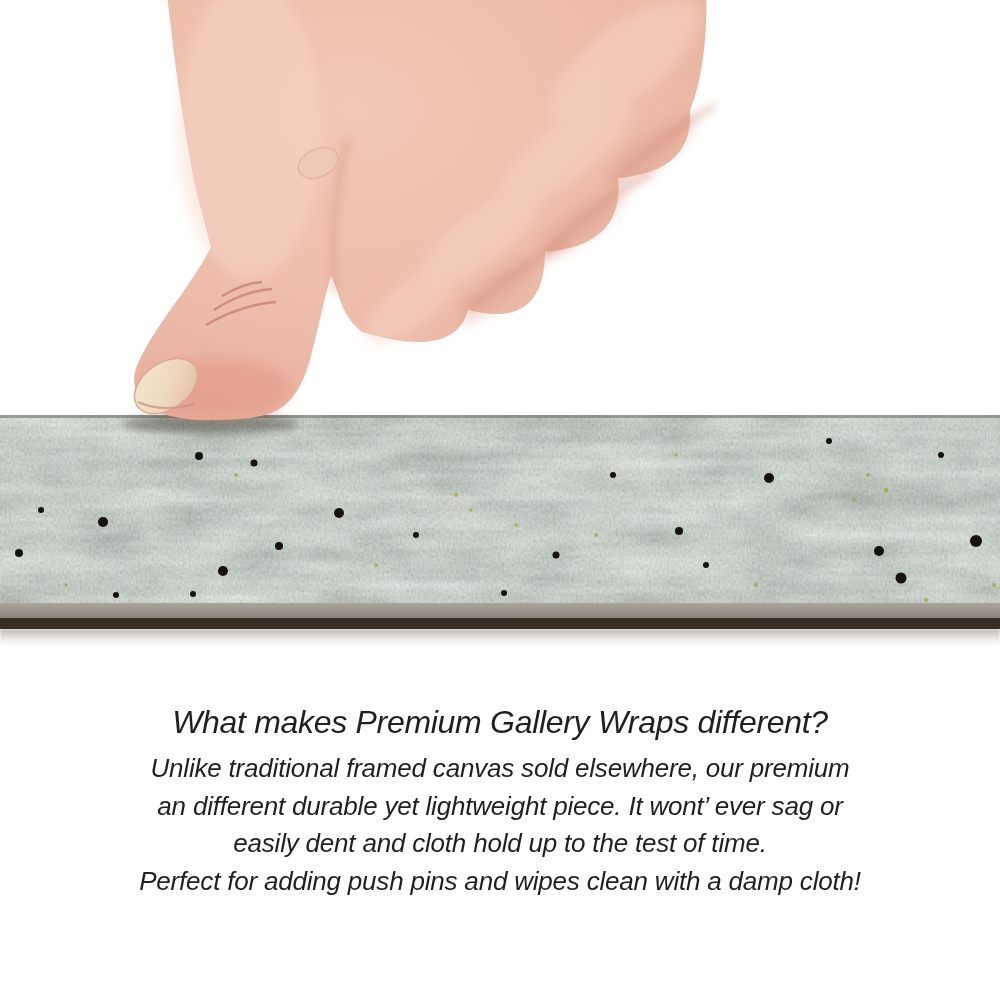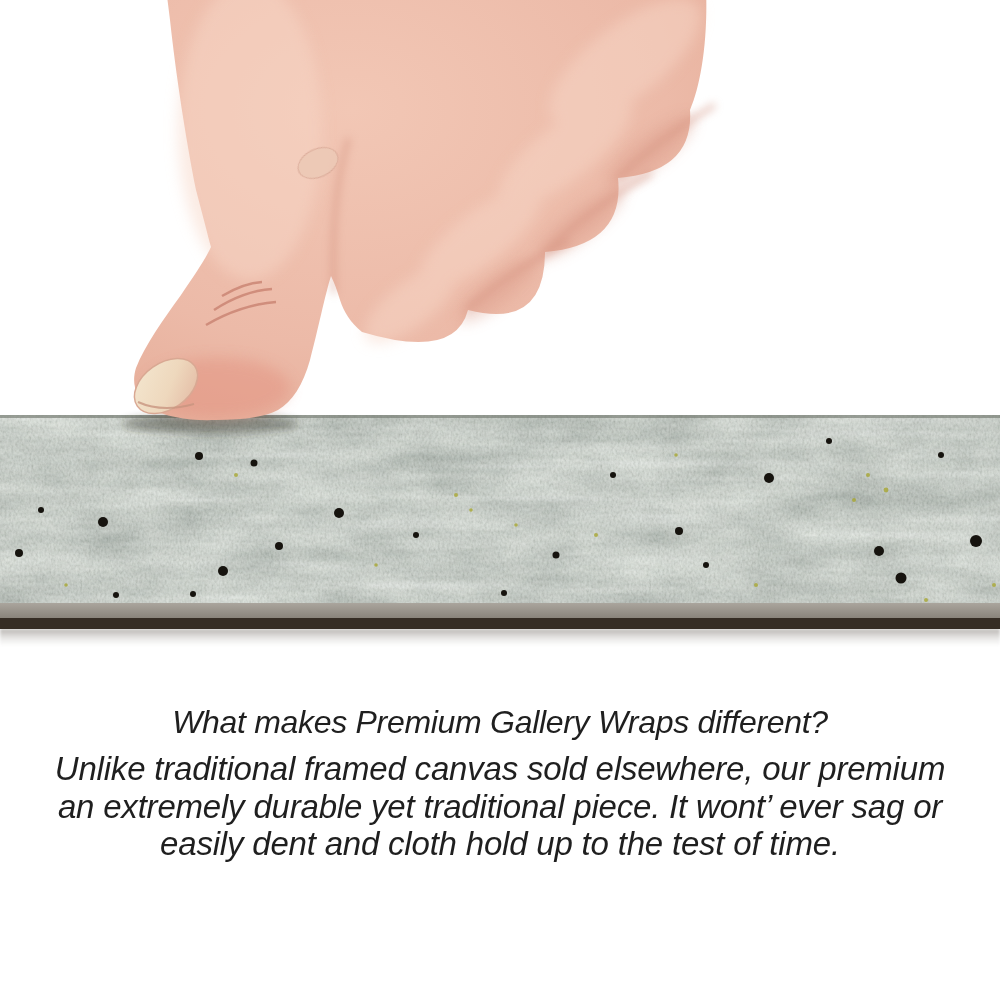--- a/index.html
+++ b/index.html
@@ -36,21 +36,21 @@
   #info{
     position:absolute;top:702px;left:0;width:1000px;
     text-align:center;color:#1f1f1f;font-style:italic;
     z-index:3;
   }
   #info .heading{
     font-size:32px;letter-spacing:-0.3px;line-height:40px;
     margin:0 0 8px 0;font-weight:normal;white-space:nowrap;
   }
   #info .line{
-    font-size:33px;letter-spacing:-0.2px;line-height:37.5px;
+    font-size:26px;letter-spacing:-0.2px;line-height:37.5px;
     white-space:nowrap;
   }
 </style>
 </head>
 <body>
 
 <div id="stage">
 
   <div id="photo">
 
@@ -215,17 +215,18 @@
       <ellipse cx="218" cy="388" rx="72" ry="30" fill="#e18a79" opacity="0.4" filter="url(#blur7)"></ellipse>
 
       <ellipse cx="166" cy="386" rx="35" ry="23" transform="rotate(-35 166 386)" fill="url(#nailGrad)" stroke="#d9a893" stroke-width="1.5"></ellipse>
       <path d="M138,402 Q162,413 194,404" stroke="#c89580" stroke-width="2" fill="none" opacity="0.8"></path>
     </svg>
   </div>
 
   <div id="info">
     <h2 class="heading">What makes Premium Gallery Wraps different?</h2>
     <div class="line">Unlike traditional framed canvas sold elsewhere, our premium</div>
-    <div class="line">an extremely durable yet traditional piece. It wont’ ever sag or</div>
+    <div class="line">an different durable yet lightweight piece. It wont’ ever sag or</div>
     <div class="line">easily dent and cloth hold up to the test of time.</div>
+    <div class="line">Perfect for adding push pins and wipes clean with a damp cloth!</div>
   </div>
 
 </div>
 
 </body></html>

